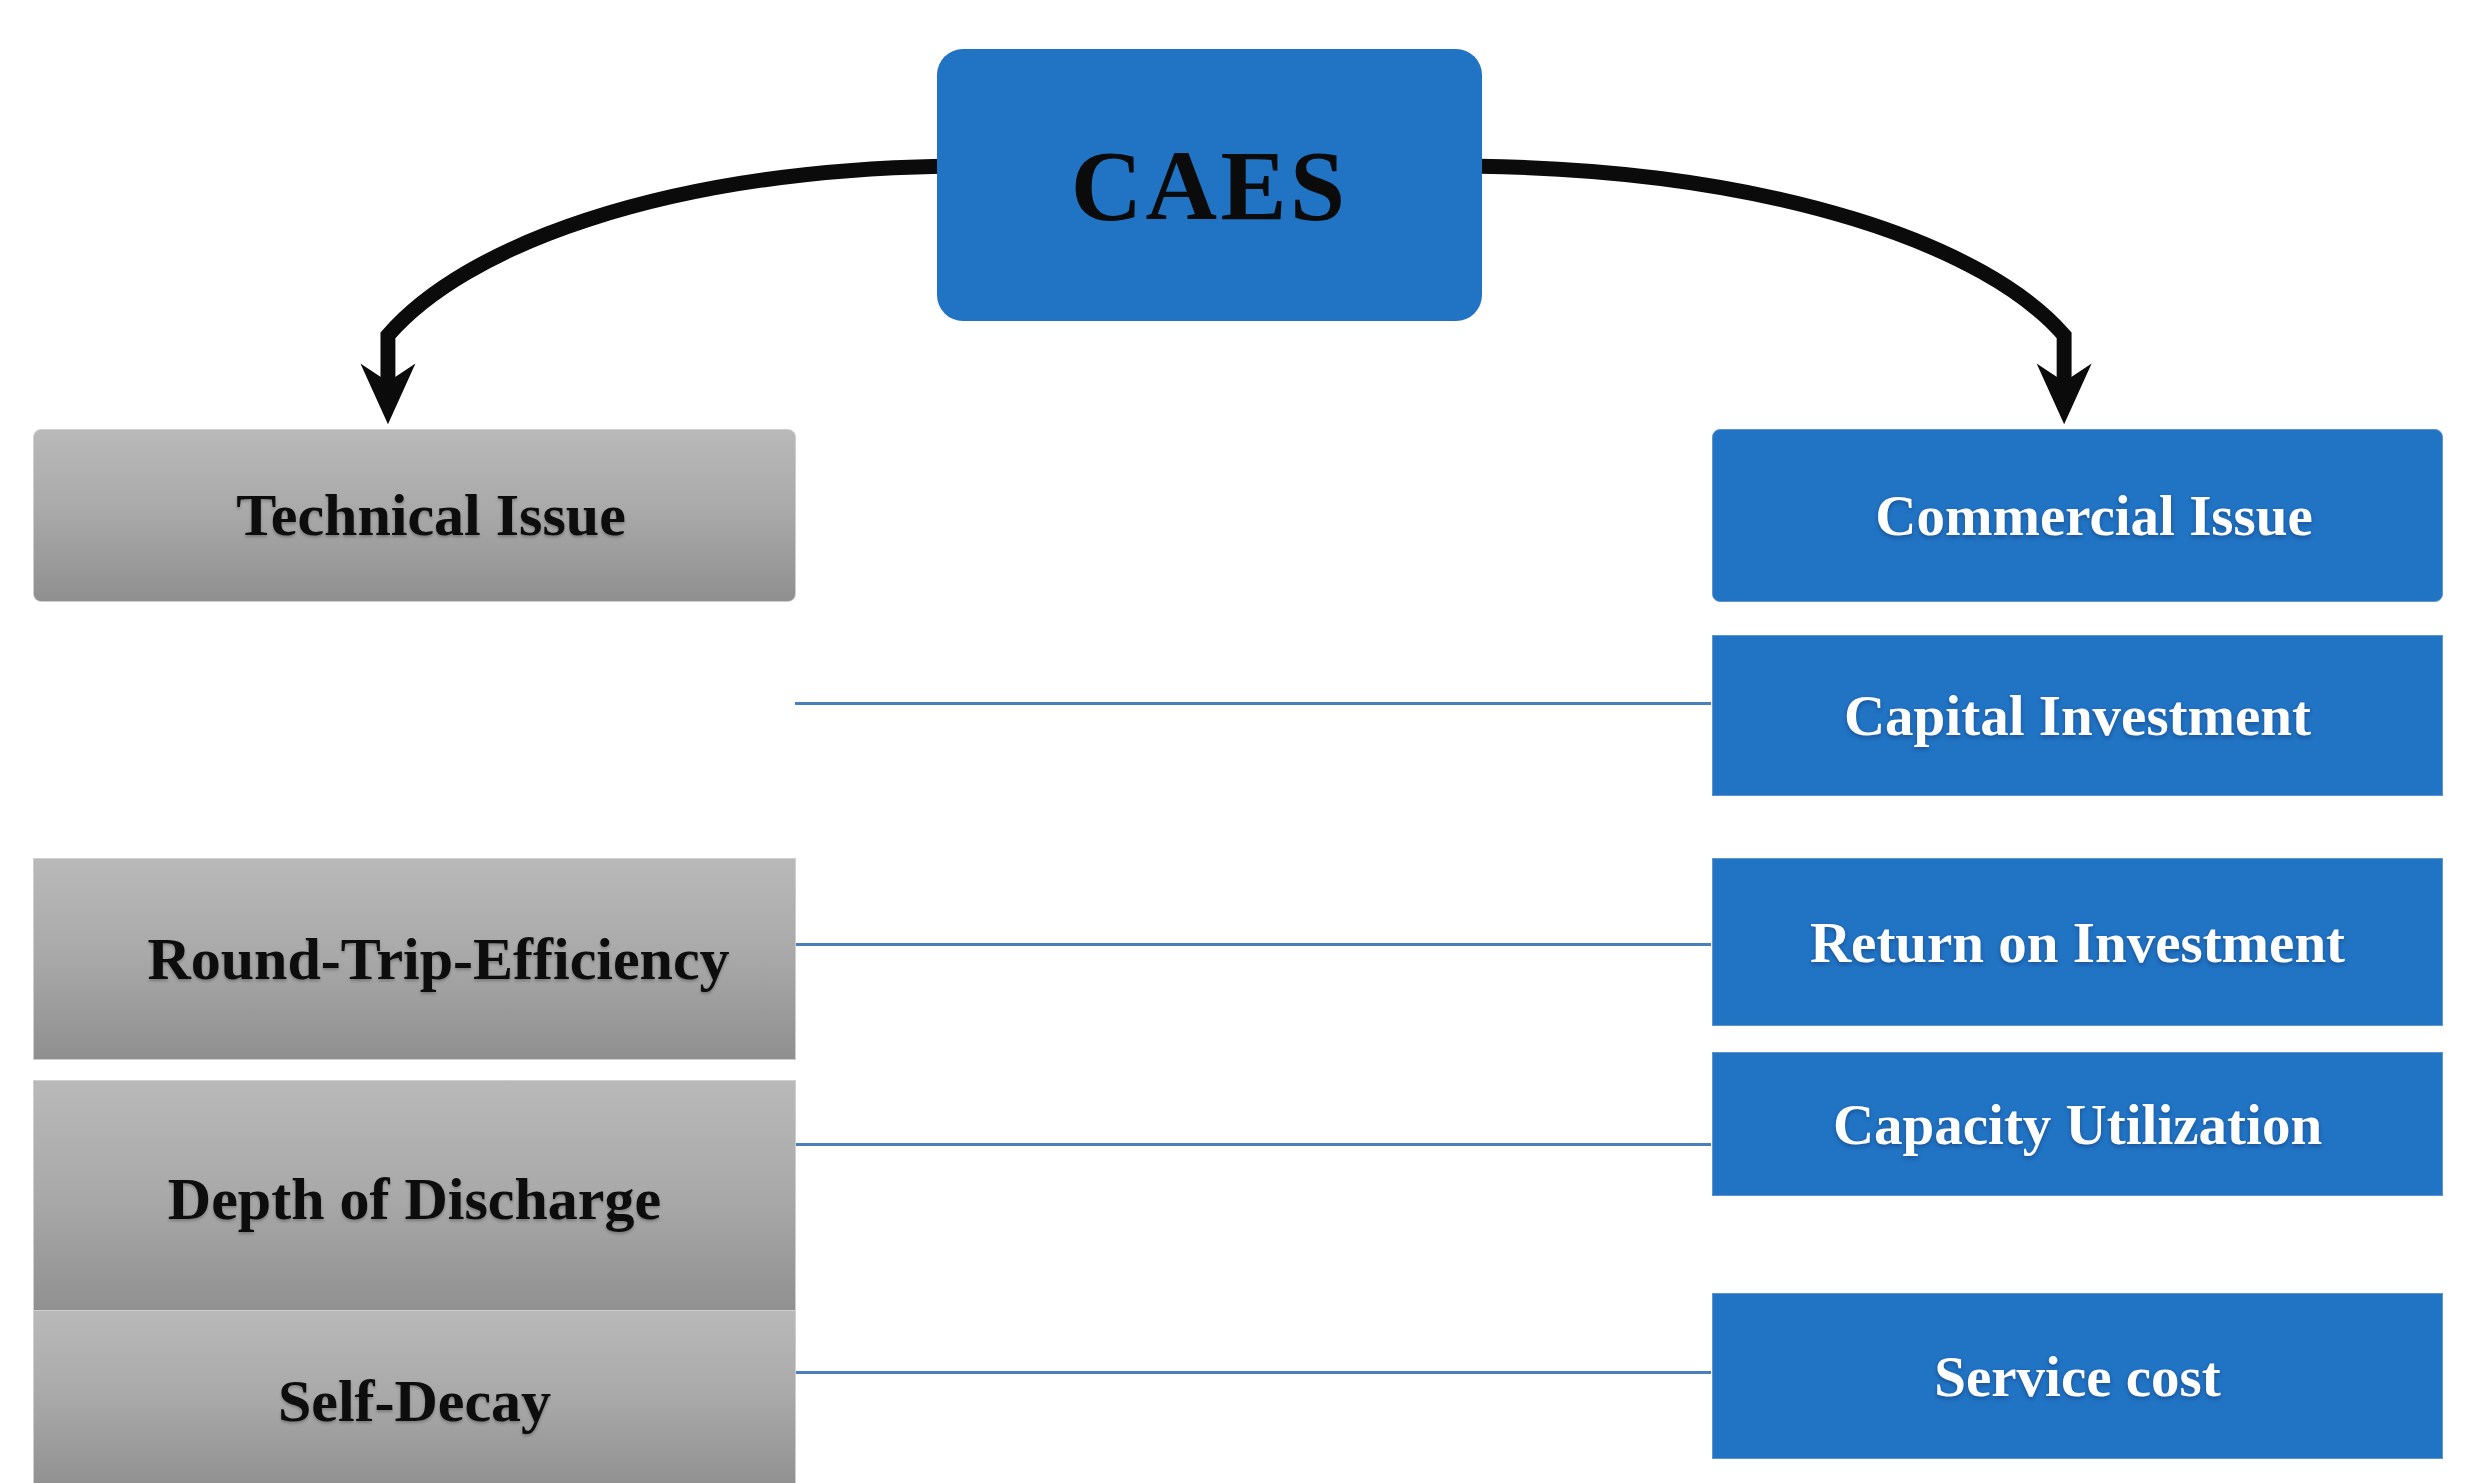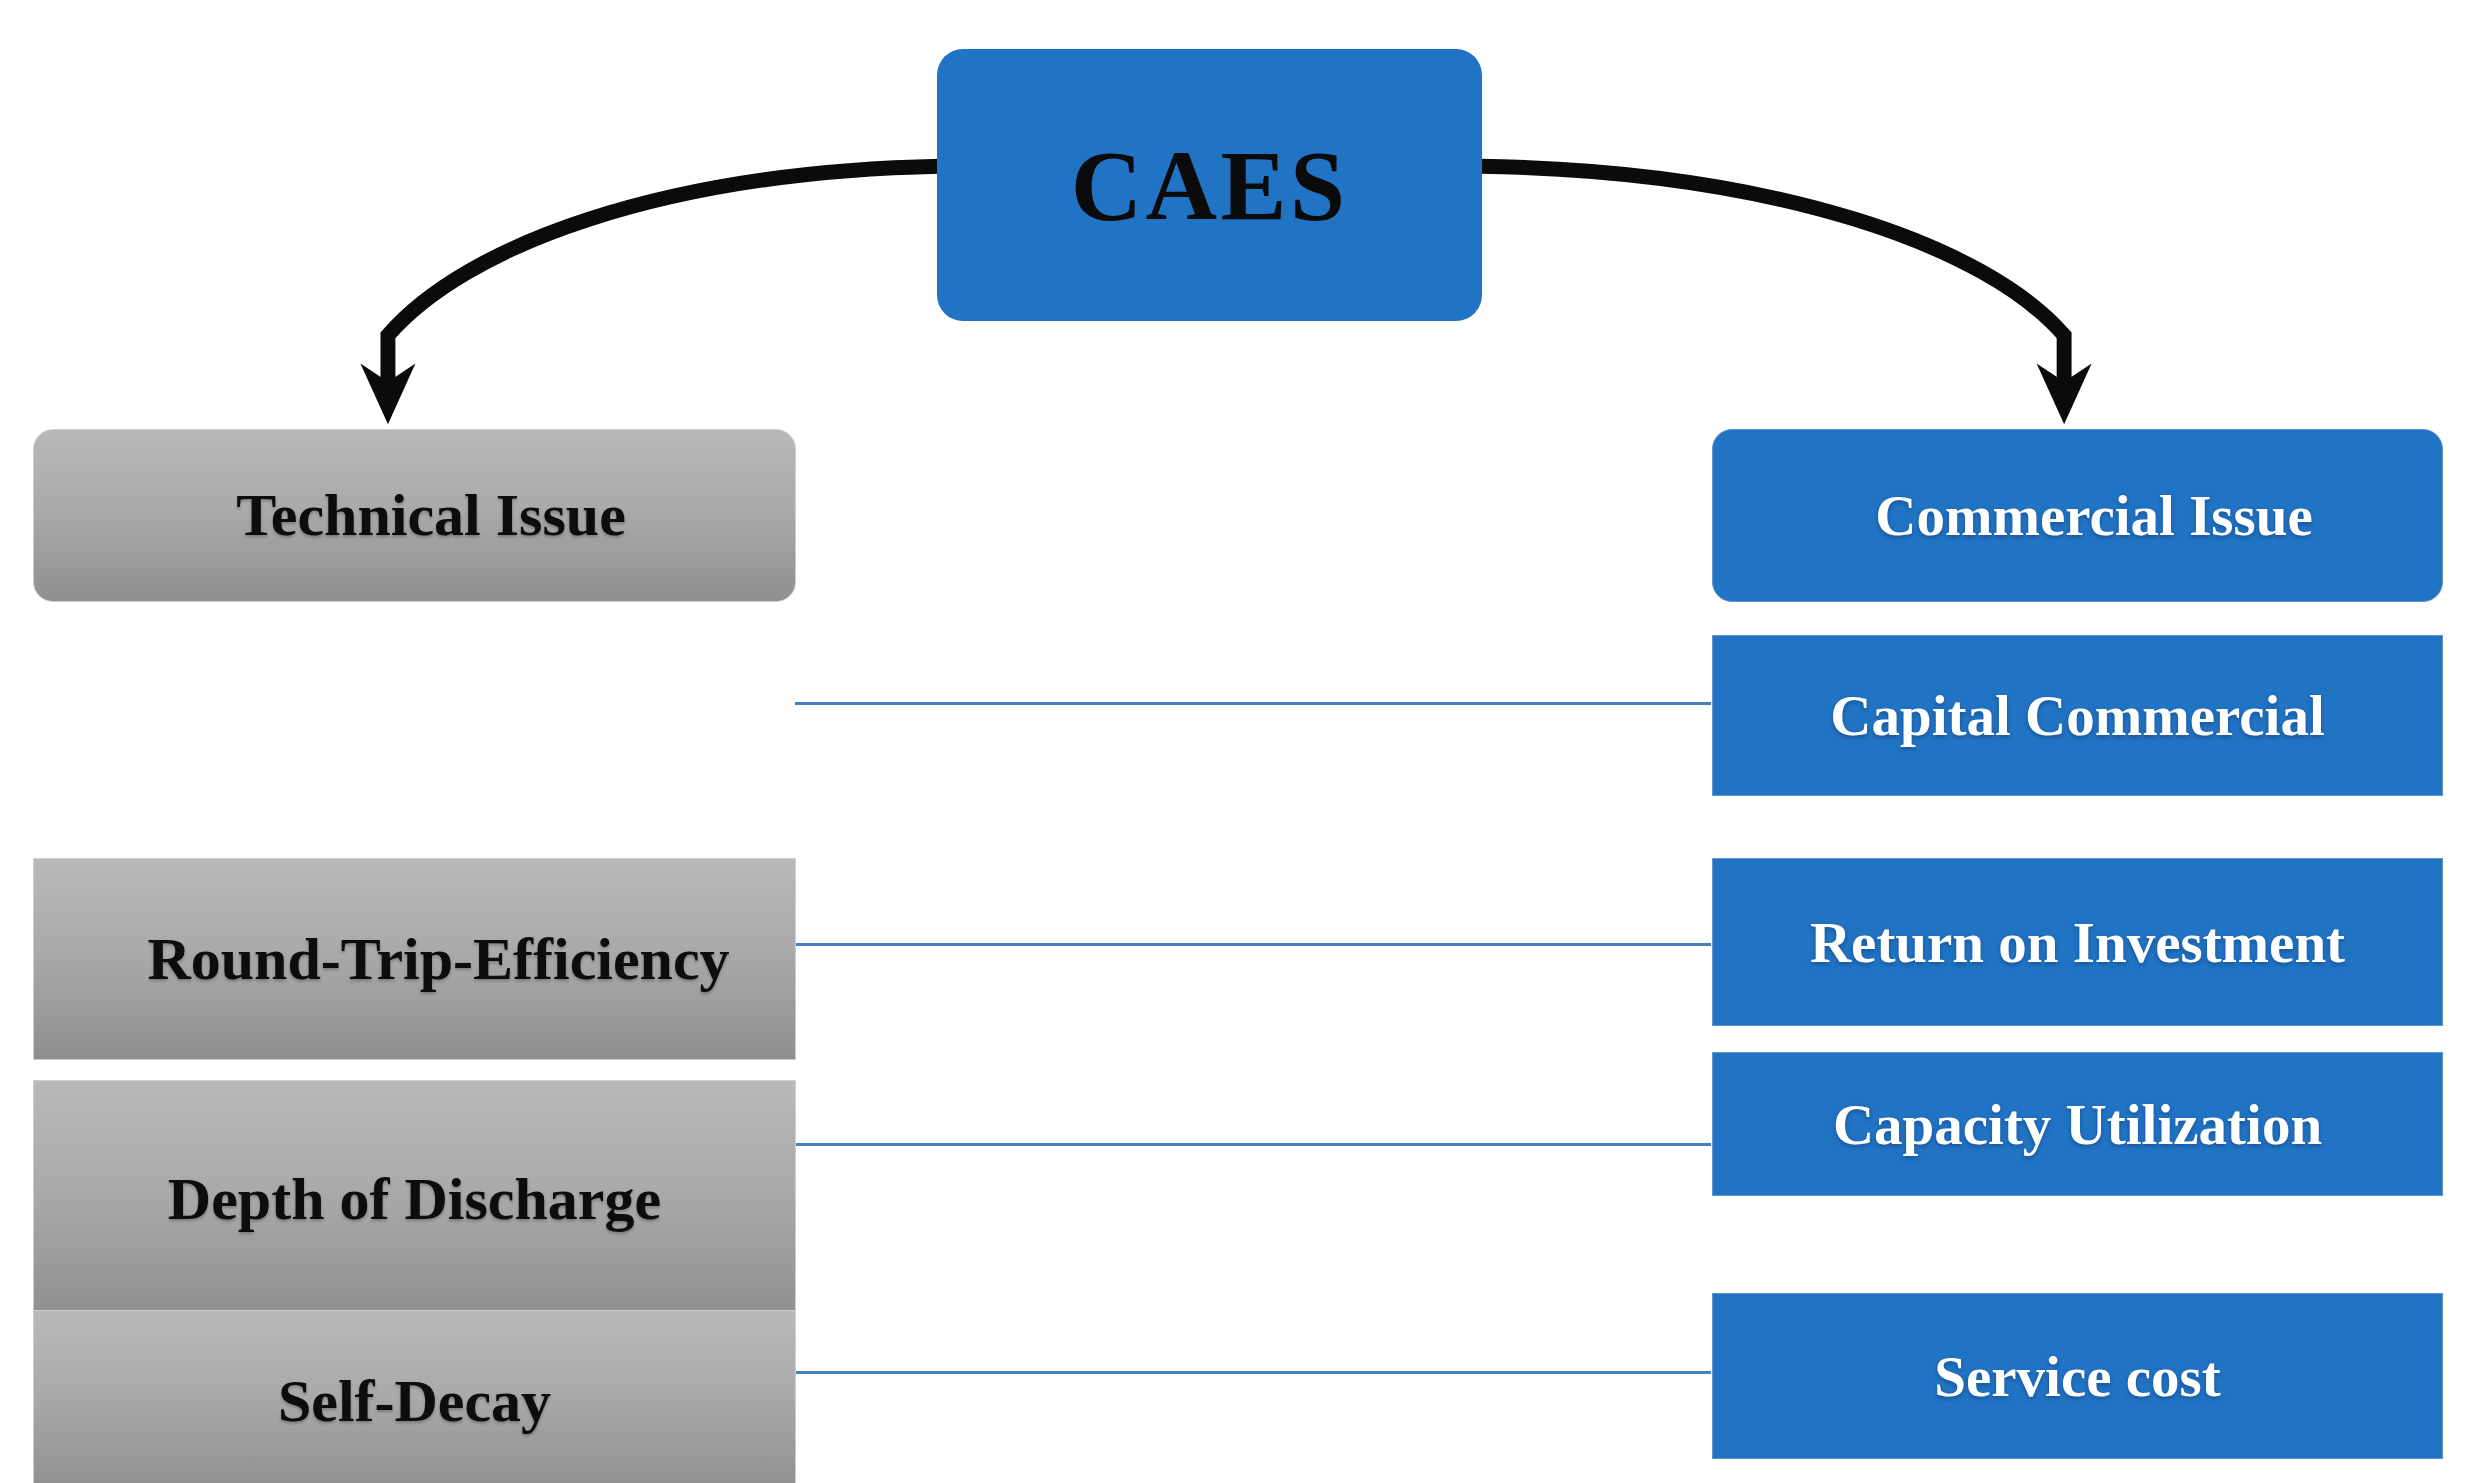--- a/index.html
+++ b/index.html
@@ -14,21 +14,21 @@
 
   .node.root{left:937px;top:49px;width:545px;height:272px;border-radius:26px;
              background:#2173C4;color:#0b0b0b;font-size:99px;letter-spacing:3.4px;}
 
   .gray{left:33px;width:763px;color:#0d0d0d;font-size:60px;
         background:linear-gradient(180deg,#b9b9b9 0%,#a9a9a9 48%,#8f8f8f 100%);
         border:1.7px solid #cfcfcf;text-shadow:0 1.7px 2.9px rgba(0,0,0,0.25);}
   .blue{left:1712px;width:731px;color:#ffffff;font-size:57px;
         background:#2173C4;border:1.7px solid #5e95cf;
         text-shadow:0 1.7px 4px rgba(10,20,60,0.35);}
-  .rounded{border-radius:20px;padding-left:33px;}
+  .rounded{border-radius:8px;padding-left:33px;}
 
   .g-header{top:429px;height:173px;}
   .g-item0{top:618px;height:203px;}
   .g-item1{top:858px;height:202px;padding-left:48px;}
   .g-item2{top:1080px;height:239px;}
   .g-item3{top:1310px;height:182px;}
 
   .b-header{top:429px;height:173px;}
   .b-item0{top:635px;height:161px;}
   .b-item1{top:858px;height:168px;text-align:center;}
@@ -69,21 +69,21 @@
     <span>Depth of Discharge</span>
   </div>
   <div class="node gray g-item3">
     <span>Self-Decay</span>
   </div>
 
   <div class="node blue rounded b-header">
     <span>Commercial Issue</span>
   </div>
   <div class="node blue b-item0">
-    <span>Capital Commercial</span>
+    <span>Capital Investment</span>
   </div>
   <div class="node blue b-item1">
     <span>Return on Investment</span>
   </div>
   <div class="node blue b-item2">
     <span>Capacity Utilization</span>
   </div>
   <div class="node blue b-item3">
     <span>Service cost</span>
   </div>

